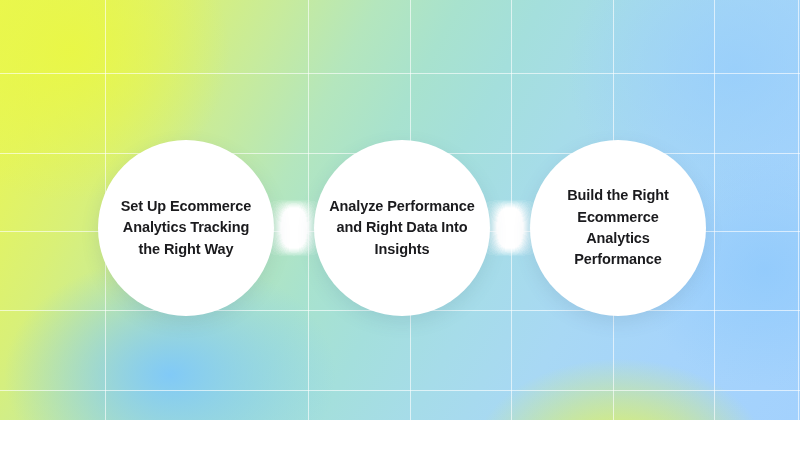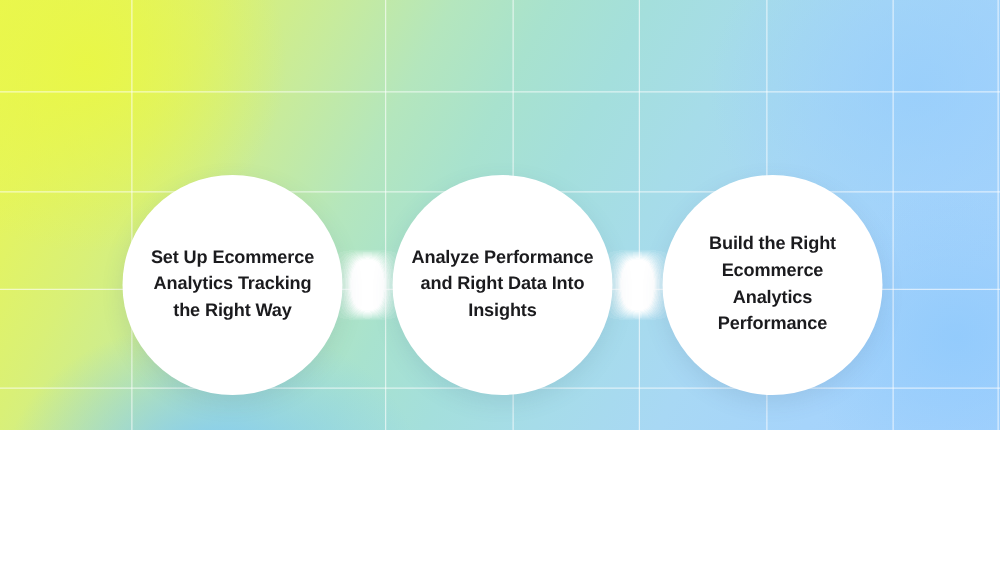--- a/index.html
+++ b/index.html
@@ -7,21 +7,21 @@
     margin: 0;
     padding: 0;
     background: #ffffff;
   }
   body {
     font-family: "Liberation Sans", sans-serif;
   }
   #canvas {
     position: relative;
     width: 800px;
-    height: 344px;
+    height: 420px;
     overflow: hidden;
   }
 
   
   .bg-base {
     position: absolute;
     inset: 0;
     background: linear-gradient(118deg,
         #eaf750 0%,
         #e4f45f 9%,

